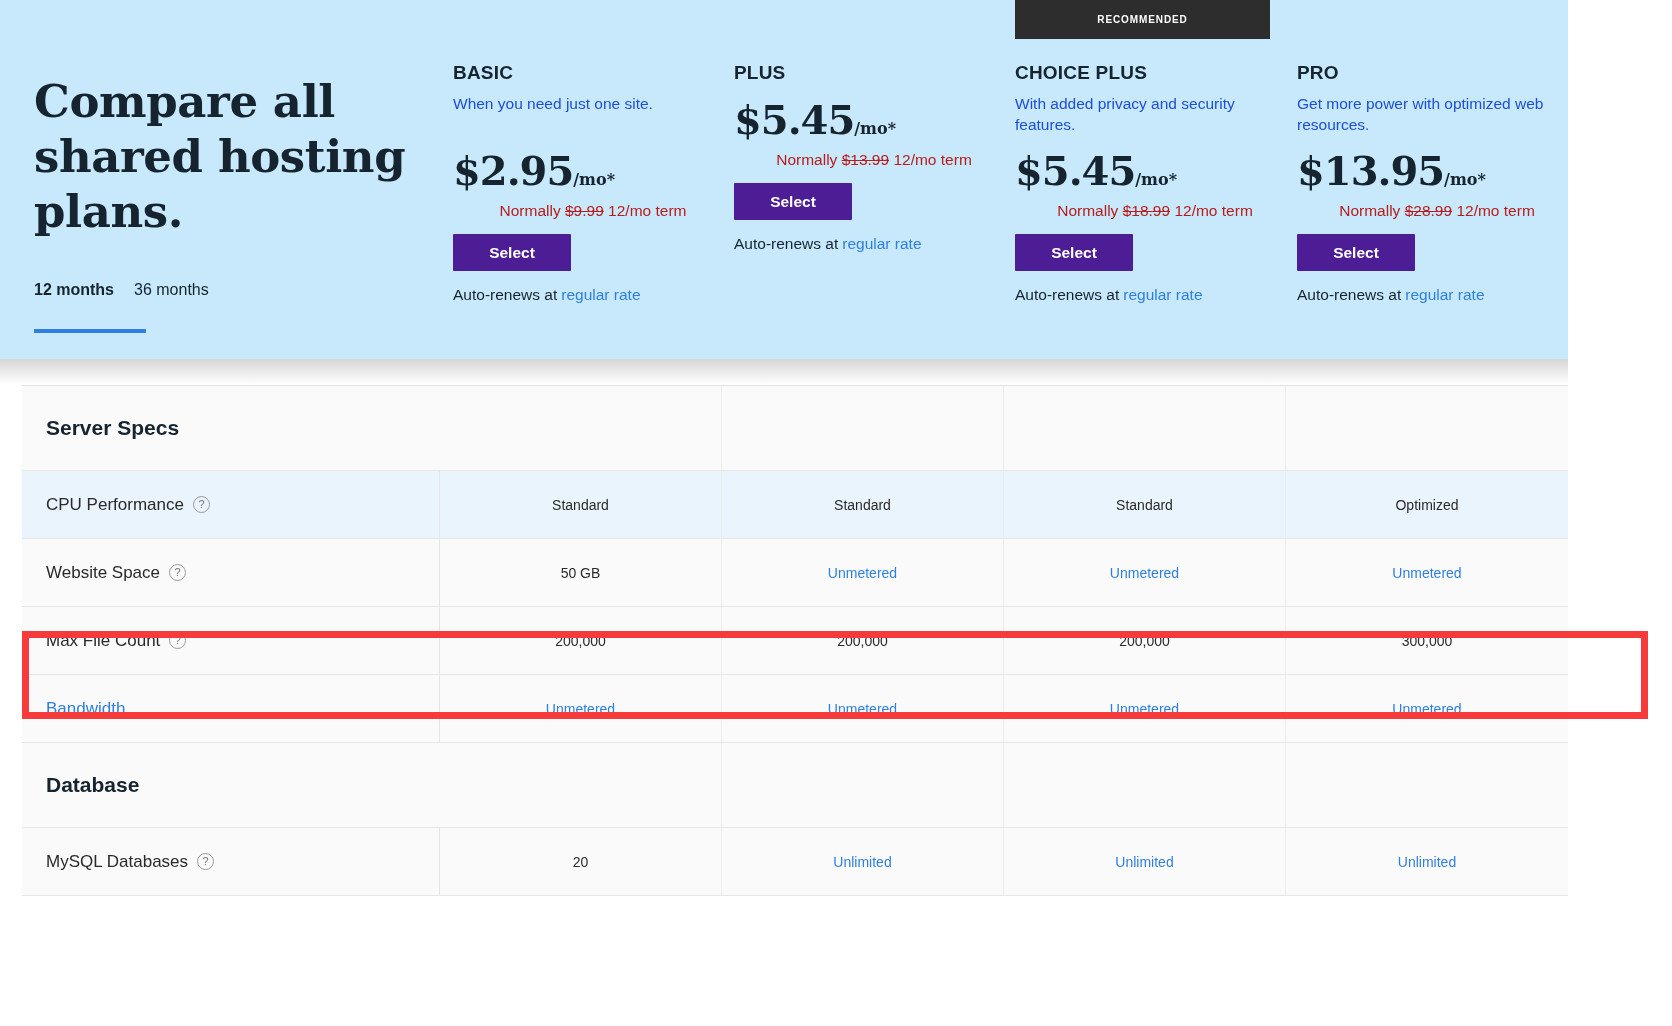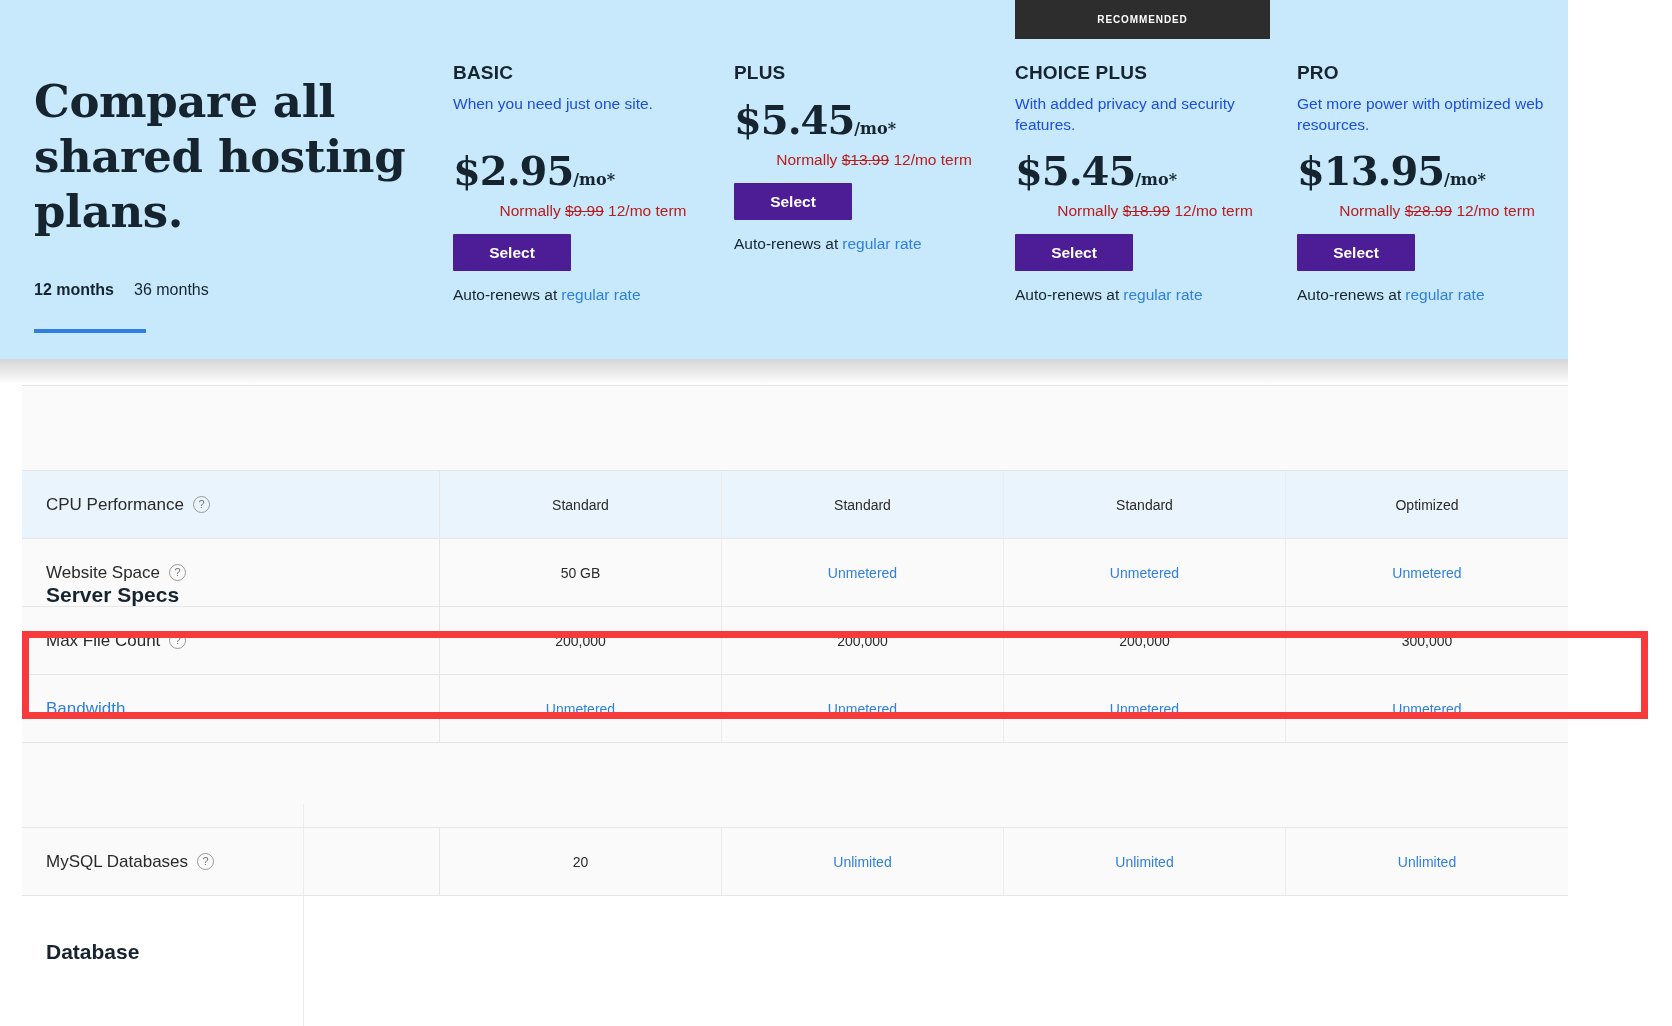--- a/index.html
+++ b/index.html
@@ -111,21 +111,21 @@
     position: absolute; left: 978px; top: 385px;
     width: 285px; height: 641px;
     background: #ffffff;
   }
   .trow {
     position: relative;
     display: flex;
     border-bottom: 1px solid #e6e6e6;
     background: transparent;
   }
-  .trow.section { height: 85px; flex-direction: column; }
+  .trow.section { height: 85px; }
   .trow.data { height: 68px; }
   .trow.shaded { background: #e9f4fd; }
   .tcell-label {
     width: 418px; flex: 0 0 418px;
     display: flex; align-items: center;
     padding-left: 24px;
     border-right: 1px solid #e6e6e6;
   }
   .trow.section .tcell-label { border-right: none; }
   .tcell-val {

